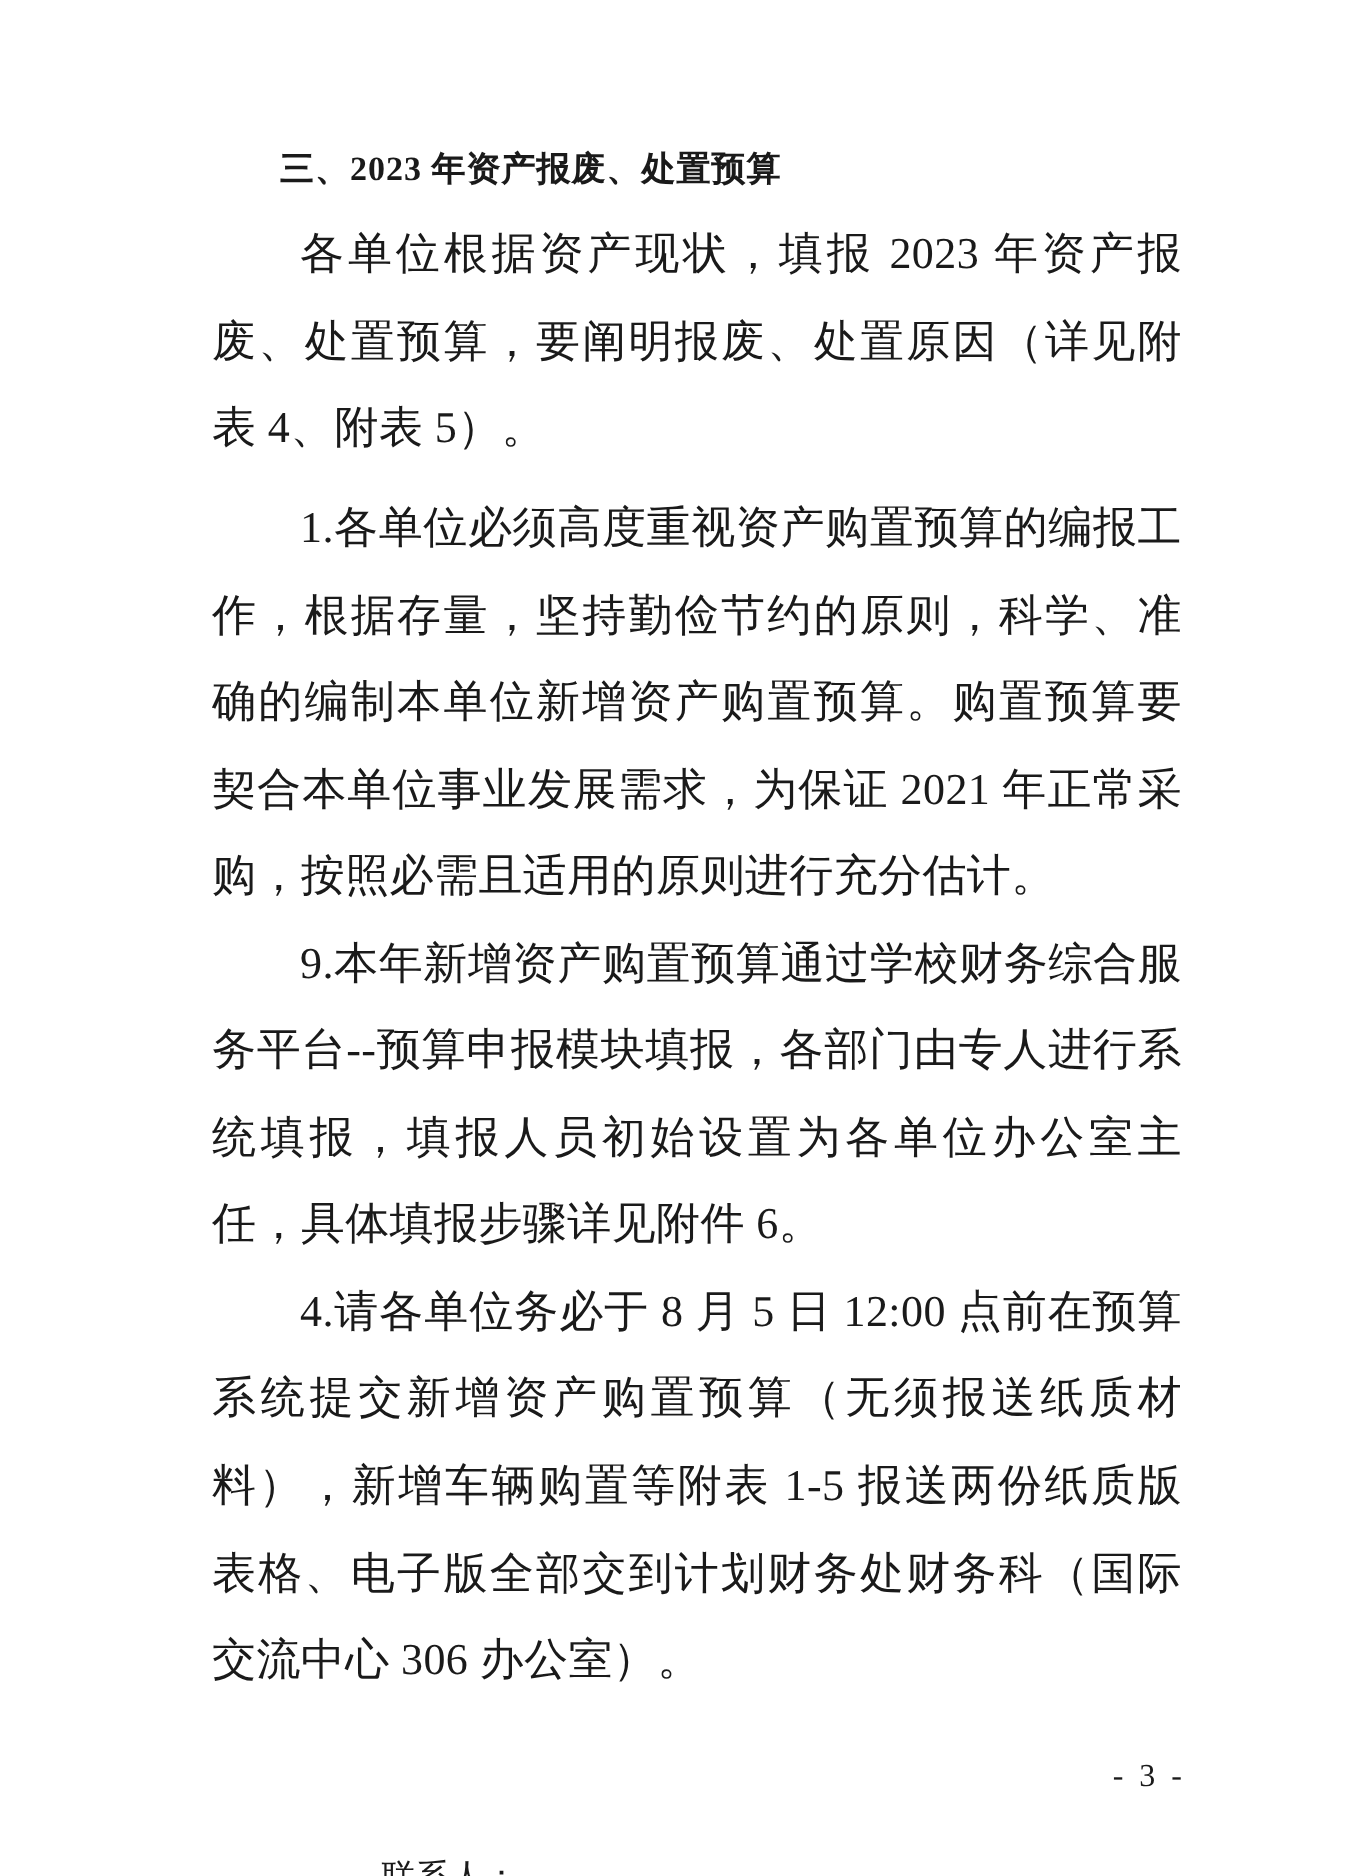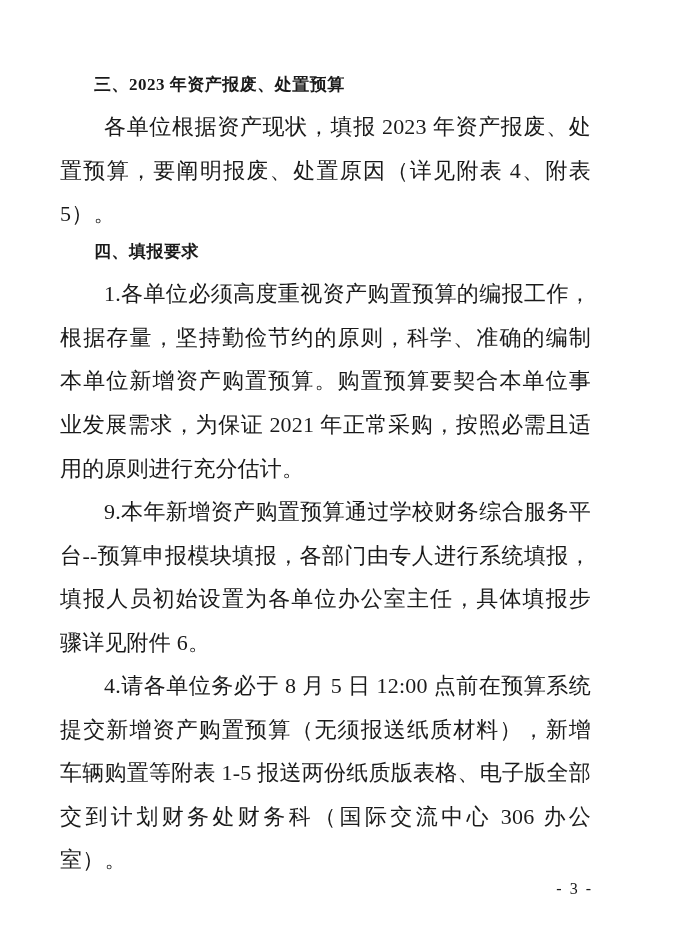--- a/index.html
+++ b/index.html
@@ -13,21 +13,21 @@
     font-family: "Liberation Serif", "DejaVu Serif", serif;
     color: #1a1a1a;
     position: relative;
     overflow: hidden;
   }
   .page {
     position: relative;
     width: 679px;
     height: 938px;
     box-sizing: border-box;
-    padding: 72px 88px 40px 60px;
+    padding: 72px 88px 40px 106px;
   }
   .heading {
     font-size: 17px;
     font-weight: bold;
     line-height: 1.55;
     margin: 0 0 4px 0;
     text-indent: 2em;
     letter-spacing: 0.5px;
   }
   .para {
@@ -67,21 +67,20 @@
 <body>
 
 <div class="page">
 
   <h2 class="heading">三、2023 年资产报废、处置预算</h2>
   <div class="gap-sm"></div>
   <p class="para">各单位根据资产现状，填报 2023 年资产报废、处置预算，要阐明报废、处置原因（详见附表 4、附表 5）。</p>
 
   <div class="gap-sm"></div>
 
-  <h2 class="heading">四、填报要求</h2>
   <div class="gap-sm"></div>
   <p class="para">1.各单位必须高度重视资产购置预算的编报工作，根据存量，坚持勤俭节约的原则，科学、准确的编制本单位新增资产购置预算。购置预算要契合本单位事业发展需求，为保证 2021 年正常采购，按照必需且适用的原则进行充分估计。</p>
   <p class="para">9.本年新增资产购置预算通过学校财务综合服务平台--预算申报模块填报，各部门由专人进行系统填报，填报人员初始设置为各单位办公室主任，具体填报步骤详见附件 6。</p>
   <p class="para">4.请各单位务必于 8 月 5 日 12:00 点前在预算系统提交新增资产购置预算（无须报送纸质材料），新增车辆购置等附表 1-5 报送两份纸质版表格、电子版全部交到计划财务处财务科（国际交流中心 306 办公室）。</p>
 
   <div class="contact-block">
     <div class="contact-row">
       <span class="contact-label">联系人：</span>
       <span class="spacer-wide"></span>
       <span>王婧</span>

